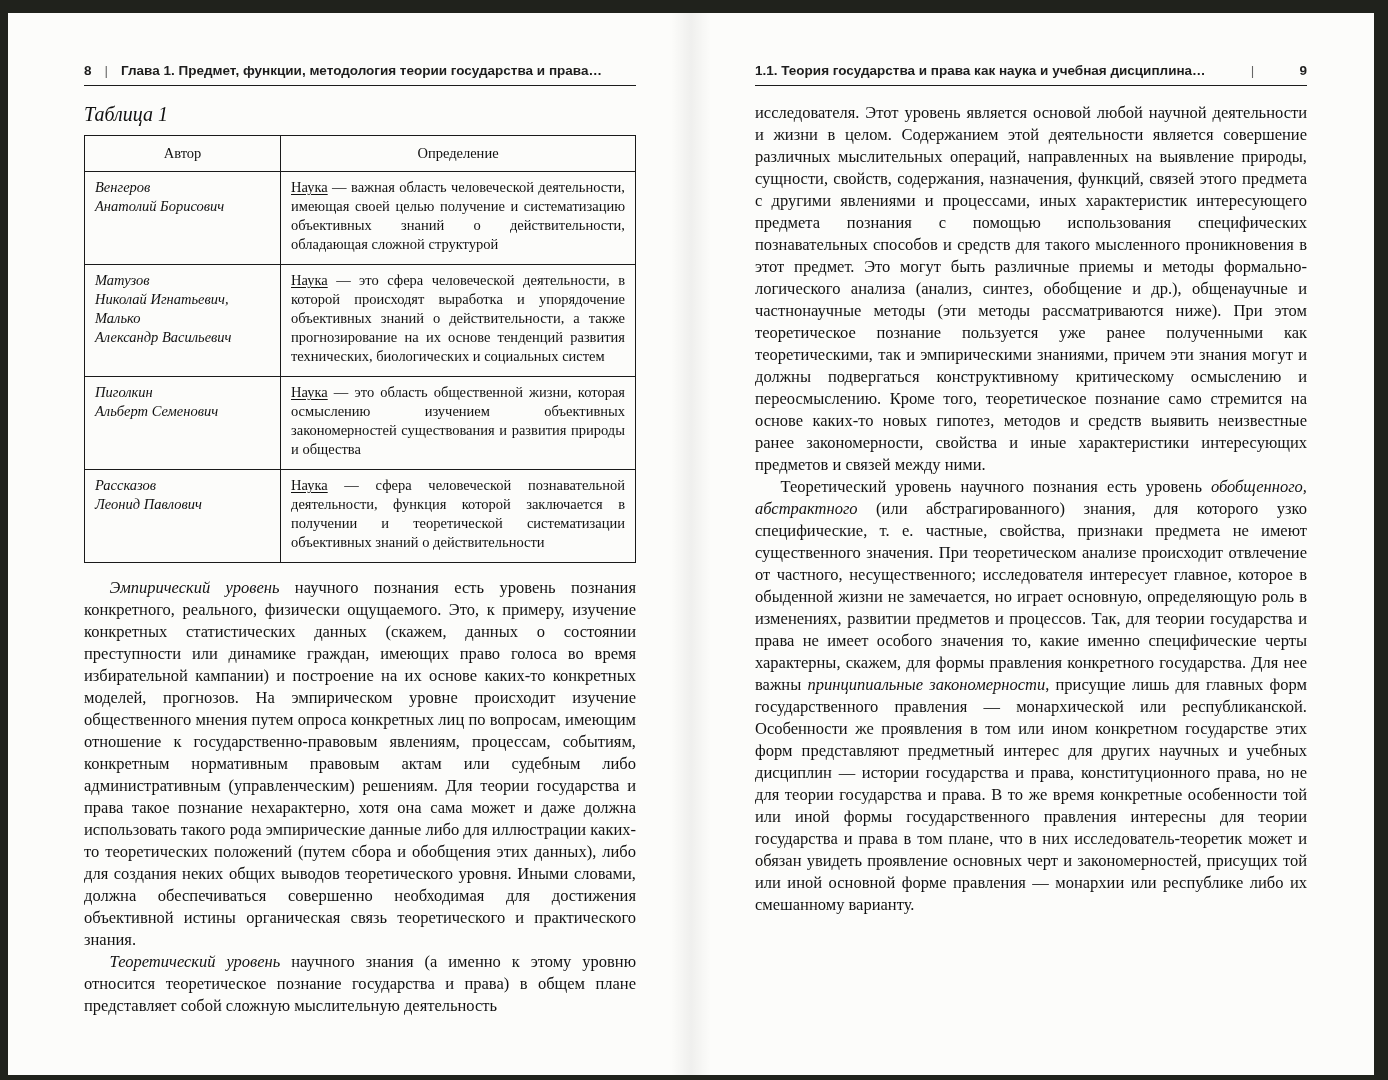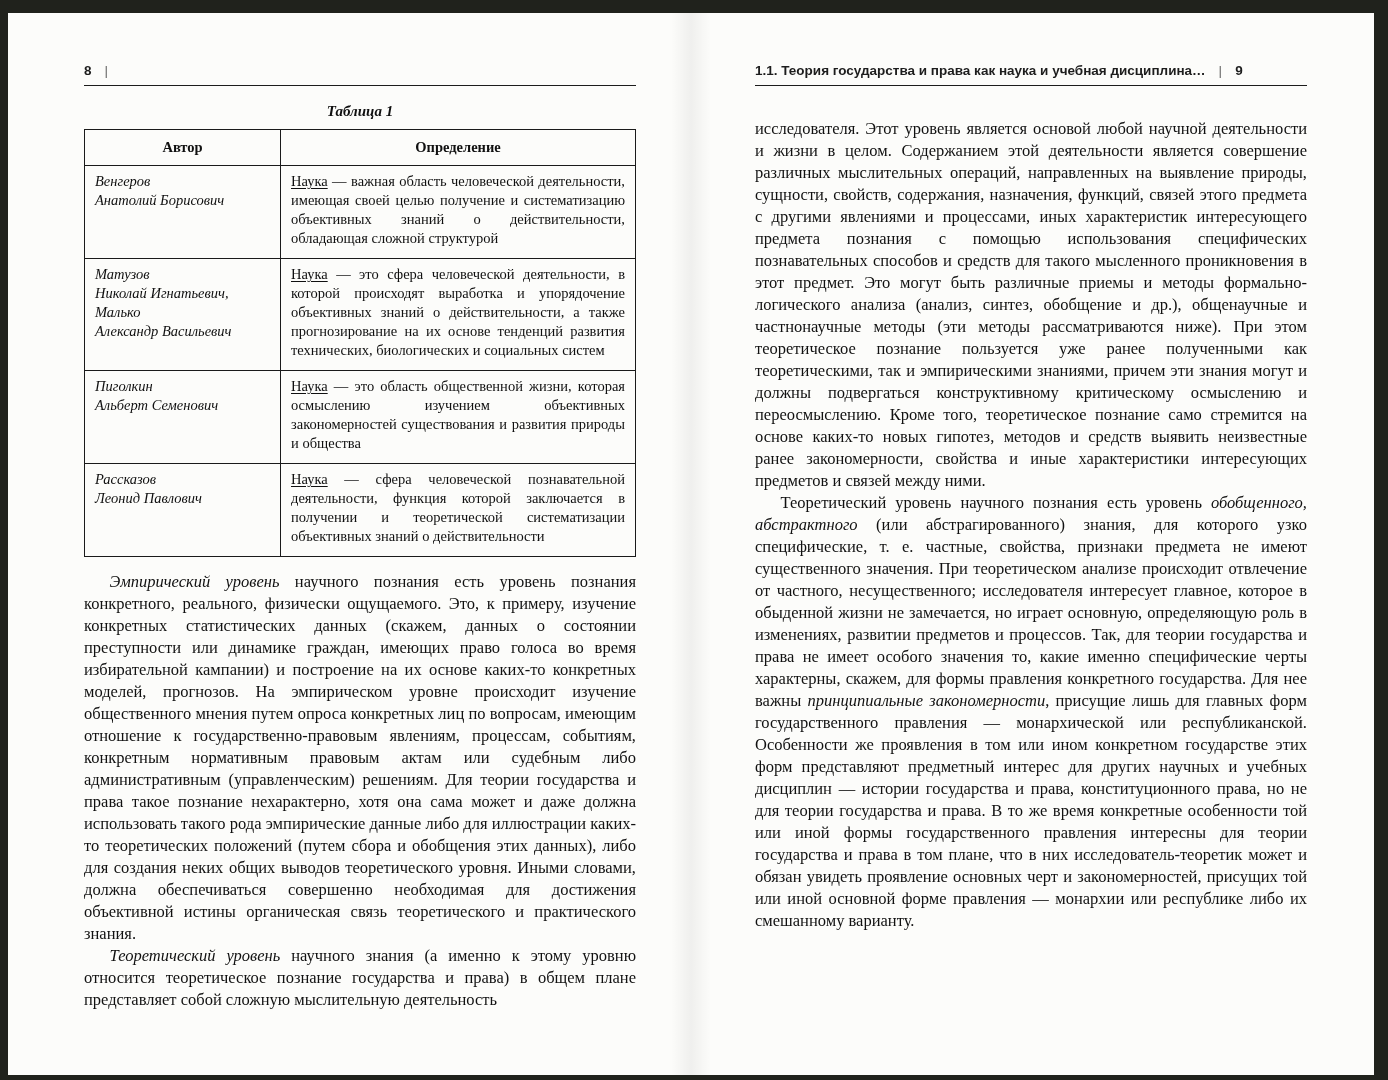--- a/index.html
+++ b/index.html
@@ -27,44 +27,43 @@
   .page-right .content { margin-left:64px; width:552px; }
 
   .running-head{
     padding-top:50px; padding-bottom:7px;
     border-bottom:1px solid #1c1c1c;
     font-family:"Liberation Sans", sans-serif;
     font-size:13.5px; font-weight:bold; color:#1d1d1d;
     display:flex; align-items:baseline; gap:13px;
     white-space:nowrap;
   }
-  .running-head.rh-right{ justify-content:flex-start; }
+  .running-head.rh-right{ justify-content:space-between; }
   .rh-sep{ font-weight:normal; color:#666; }
 
   .table-caption{
     margin-top:17px;
-    text-align:center;
+    text-align:left;
     font-style:italic;
-    font-size:15px;
-    font-weight:bold;
+    font-size:20px;
   }
 
   table.def-table{
     margin-top:9px;
     width:100%;
     border-collapse:collapse;
     font-size:14.5px;
     line-height:19px;
   }
   .def-table th, .def-table td{
     border:1px solid #1a1a1a;
     vertical-align:top;
   }
   .def-table th{
-    font-weight:bold; text-align:center;
+    font-weight:normal; text-align:center;
     padding:8px 6px;
     font-size:14.5px;
   }
   .def-table td{ padding:6px 10px 10px 10px; }
   td.author{
     width:196px;
     font-style:italic;
     white-space:pre-line;
   }
   td.definition{ text-align:justify; hyphens:auto; -webkit-hyphens:auto; }
@@ -72,32 +71,33 @@
 
   p.body{
     font-size:16.5px;
     line-height:22px;
     text-align:justify;
     hyphens:auto; -webkit-hyphens:auto;
     color:#111;
   }
   p.indent{ text-indent:1.55em; }
   .page-left p.body.first{ margin-top:14px; }
-  .page-right p.body.first{ margin-top:32px; }
+  .page-right p.body.first{ margin-top:16px; }
 </style>
 </head>
 <body>
 
 <div class="spread">
 
   <div class="page page-left">
     <div class="content">
       <div class="running-head">
         <span>8</span>
         <span class="rh-sep">|</span>
+        <span>Глава 1.  Предмет, функции, методология теории государства и права…</span>
       </div>
 
       <div class="table-caption">Таблица 1</div>
 
       <table class="def-table">
         <thead>
           <tr>
             <th>Автор</th>
             <th>Определение</th>
           </tr>

